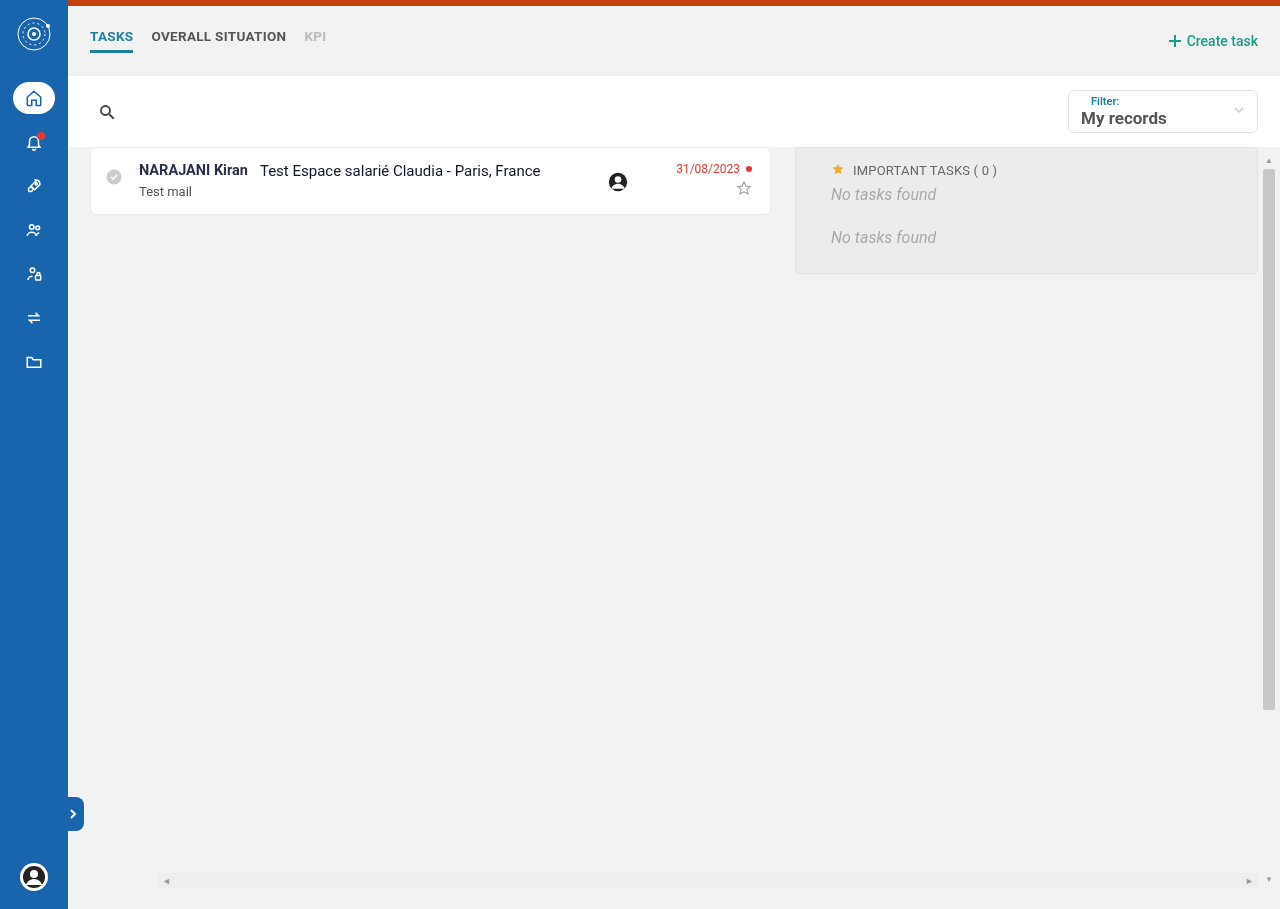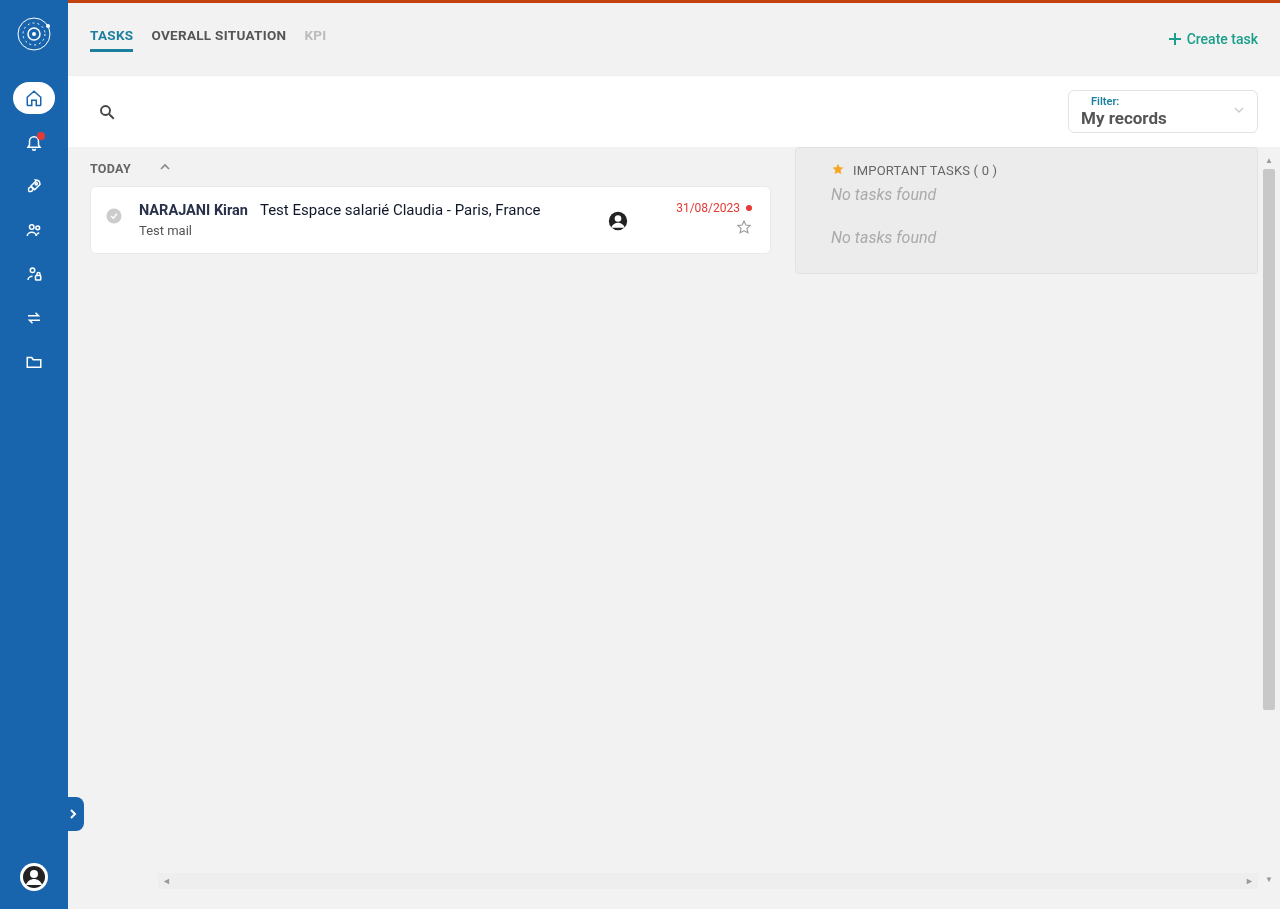--- a/index.html
+++ b/index.html
@@ -71,21 +71,21 @@
     background: #fff;
     border-radius: 50%;
     display: flex; align-items: center; justify-content: center;
   }
 
   
   .header {
     position: absolute;
     left: 68px; top: 0; right: 0;
     height: 76px;
-    border-top: 3px solid #c2410c;
+    border-top: 6px solid #c2410c;
     border-bottom: 1px solid #eee;
     background: #f2f2f2;
     display: flex;
     align-items: center;
     padding: 0 22px;
   }
   .tabs {
     display: flex;
     gap: 18px;
     align-items: center;
@@ -211,21 +211,21 @@
     display: flex;
     align-items: flex-start;
     gap: 16px;
   }
   .task-check {
     color: #ccc;
     margin-top: 6px;
   }
   .task-main { flex: 1; }
   .task-row1 {
-    display: flex; align-items: center; gap: 12px; flex-wrap: wrap;
+    display: flex; align-items: flex-start; gap: 12px; flex-wrap: wrap;
   }
   .task-name {
     font-weight: 700;
     font-size: 14.5px;
     color: #283149;
   }
   .task-desc {
     font-size: 15px;
     color: #0f172a;
   }
@@ -437,28 +437,20 @@
       <span class="filter-chevron">
         <svg width="12" height="12" viewBox="0 0 12 12" fill="none" stroke="#ccc" stroke-width="1.5">
             <path d="M2 4l4 4 4-4"></path>
           </svg>
       </span>
     </div>
   </div>
 
   <div class="main-body">
     <div class="left-col">
-      <div class="section-header">
-        <span>TODAY</span>
-        <span class="section-chevron">
-          <svg width="12" height="12" viewBox="0 0 12 12" fill="none" stroke="#888" stroke-width="1.6">
-              <path d="M2 8l4-4 4 4"></path>
-            </svg>
-        </span>
-      </div>
 
       <div class="task-card">
         <div class="task-check">
           <svg width="18" height="18" viewBox="0 0 24 24" fill="#ccc">
               <circle cx="12" cy="12" r="10"></circle>
               <path d="M8 12l3 3 5-6" stroke="#fff" stroke-width="2" fill="none"></path>
             </svg>
         </div>
         <div class="task-main">
           <div class="task-row1">

